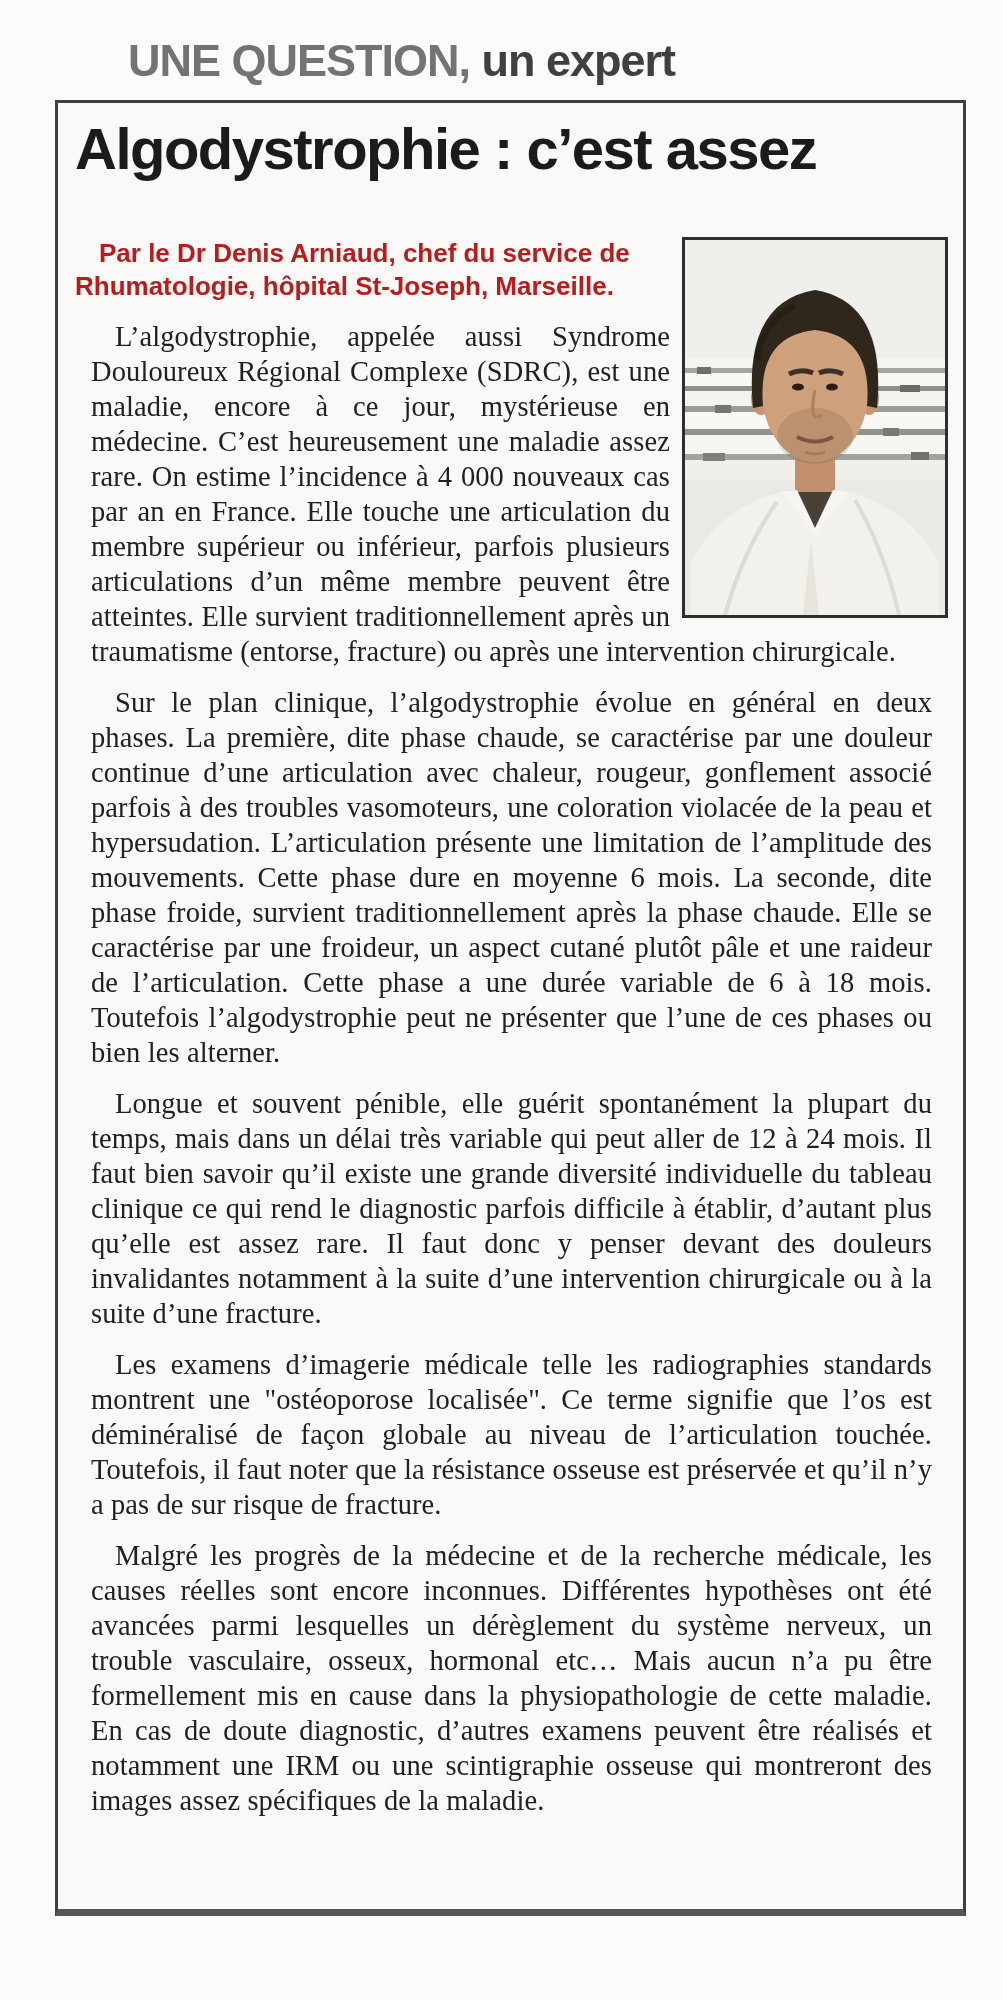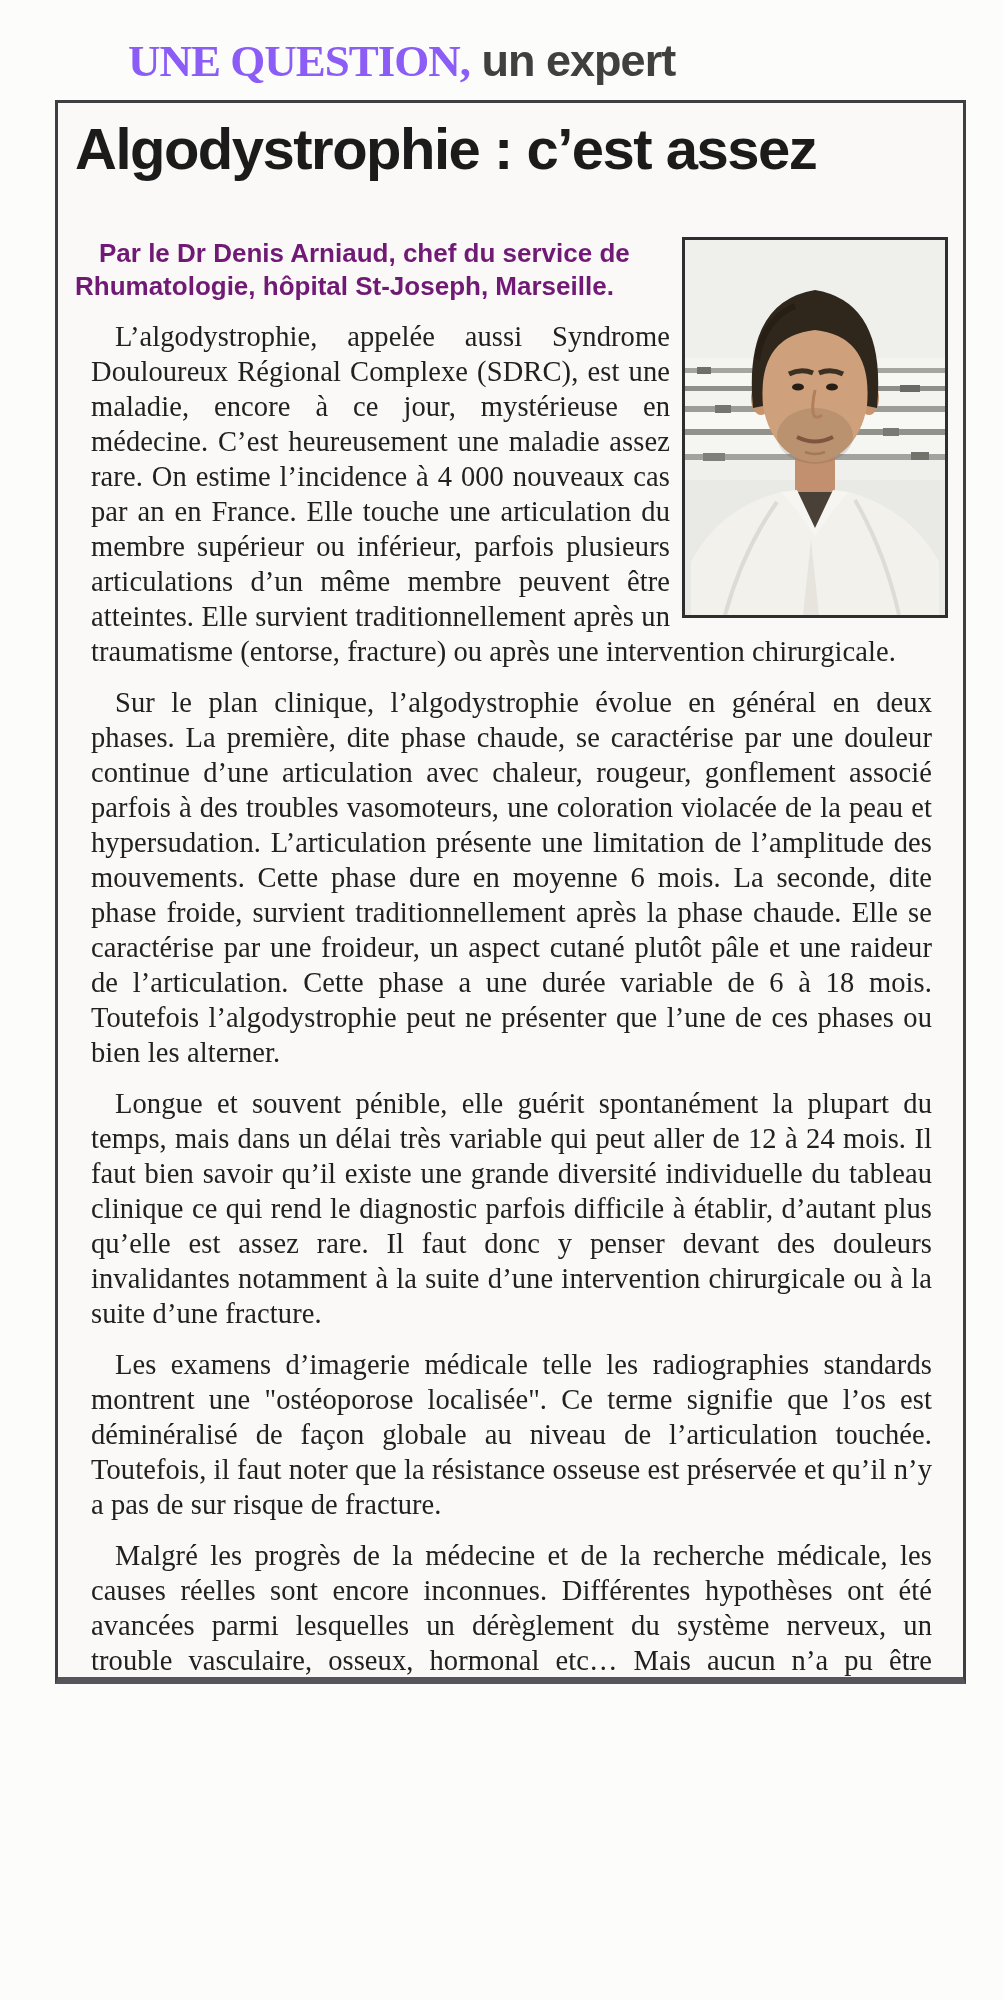--- a/index.html
+++ b/index.html
@@ -13,27 +13,27 @@
   }
   .kicker {
     position: absolute;
     top: 38px; left: 128px;
     font-weight: bold;
     font-size: 45px;
     letter-spacing: -1px;
     white-space: nowrap;
     line-height: 1;
   }
-  .kicker-red { color: #8b5cf6; font-family: Liberation Serif, serif; }
+  .kicker-red { color: #737373; }
   .kicker-black { color: #404040; }
 
   .article-box {
     position: absolute;
     left: 55px; top: 100px;
-    width: 911px; height: 1584px;
+    width: 911px; height: 1816px;
     background: #faf9f7;
     border: 3px solid #3f3e42;
     border-bottom: 7px solid #55555a;
     padding: 10px 15px 0 17px;
     overflow: hidden;
   }
   .title {
     margin: 4px 0 56px 0;
     font-size: 58px;
     font-weight: bold;
@@ -54,21 +54,21 @@
     overflow: hidden;
   }
   .photo svg { display: block; }
 
   .byline {
     font-family: "Liberation Sans", sans-serif;
     font-weight: bold;
     font-size: 26px;
     line-height: 33px;
     margin: 0 0 7px 0;
-    color: #701a75;
+    color: #b91c1c;
     text-indent: 24px;
   }
 
   .para {
     font-family: "Liberation Serif", serif;
     font-size: 28.5px;
     line-height: 35px;
     letter-spacing: 0.1px;
     text-align: justify;
     text-indent: 24px;

